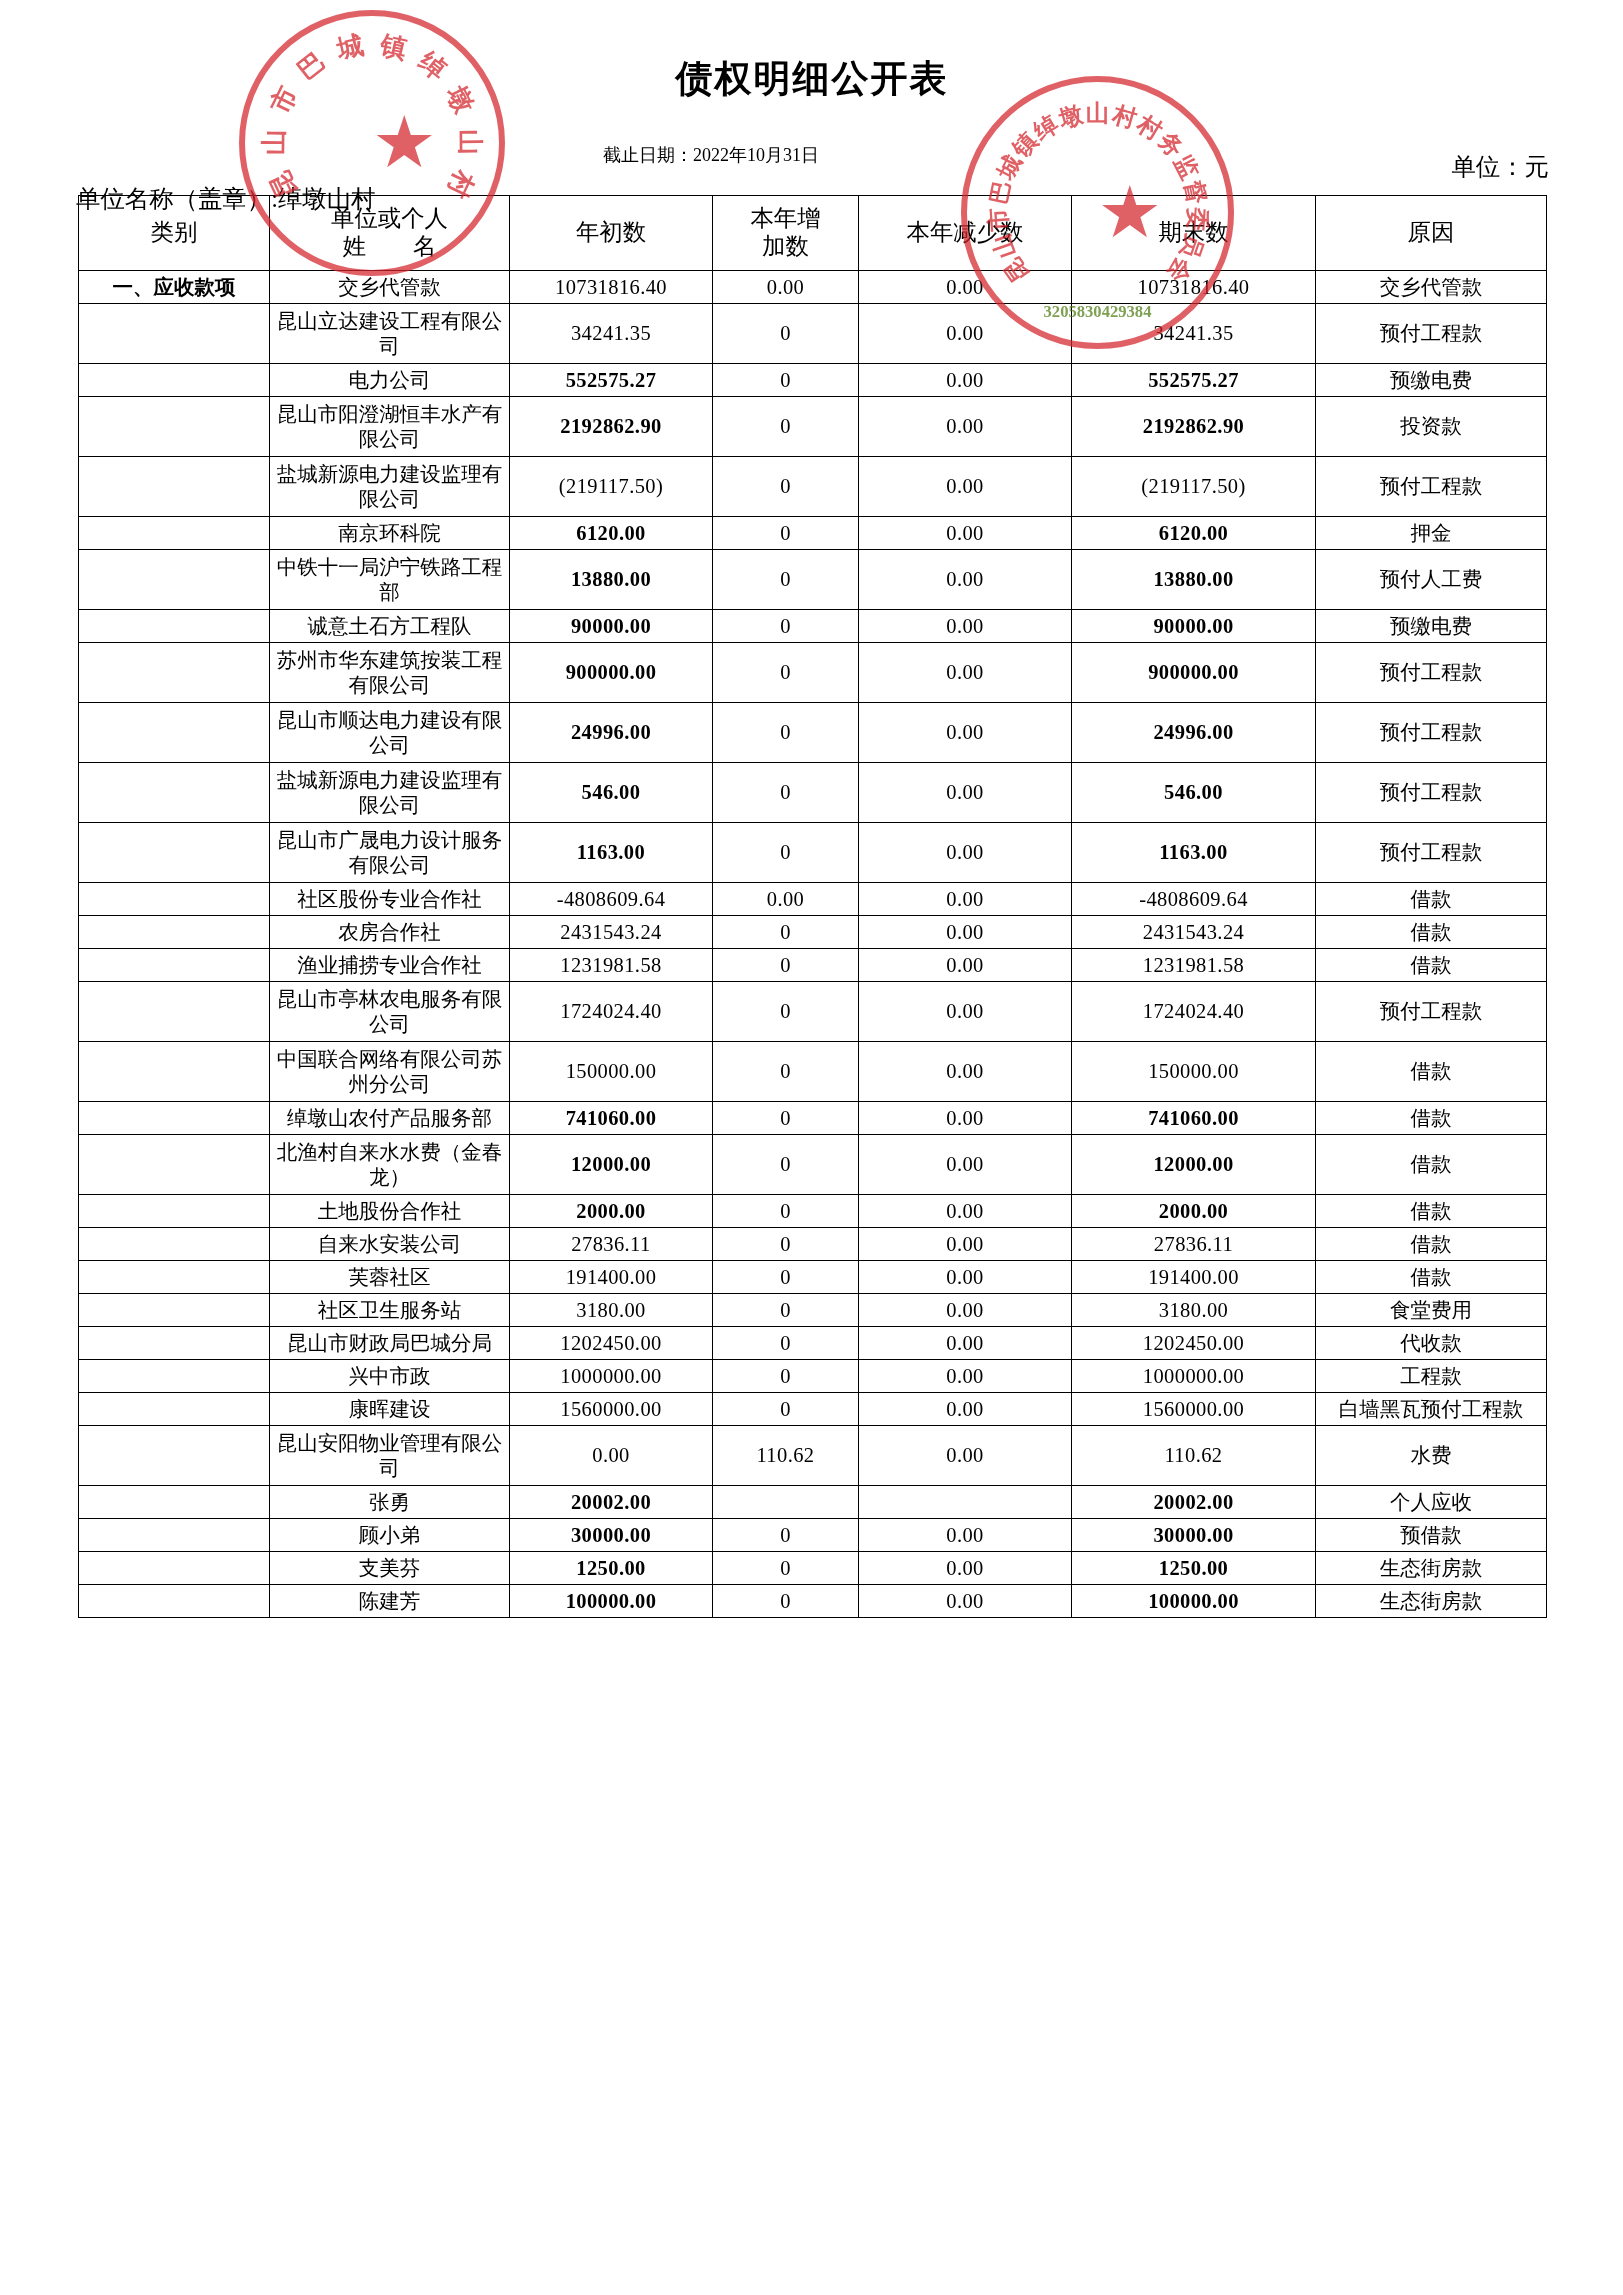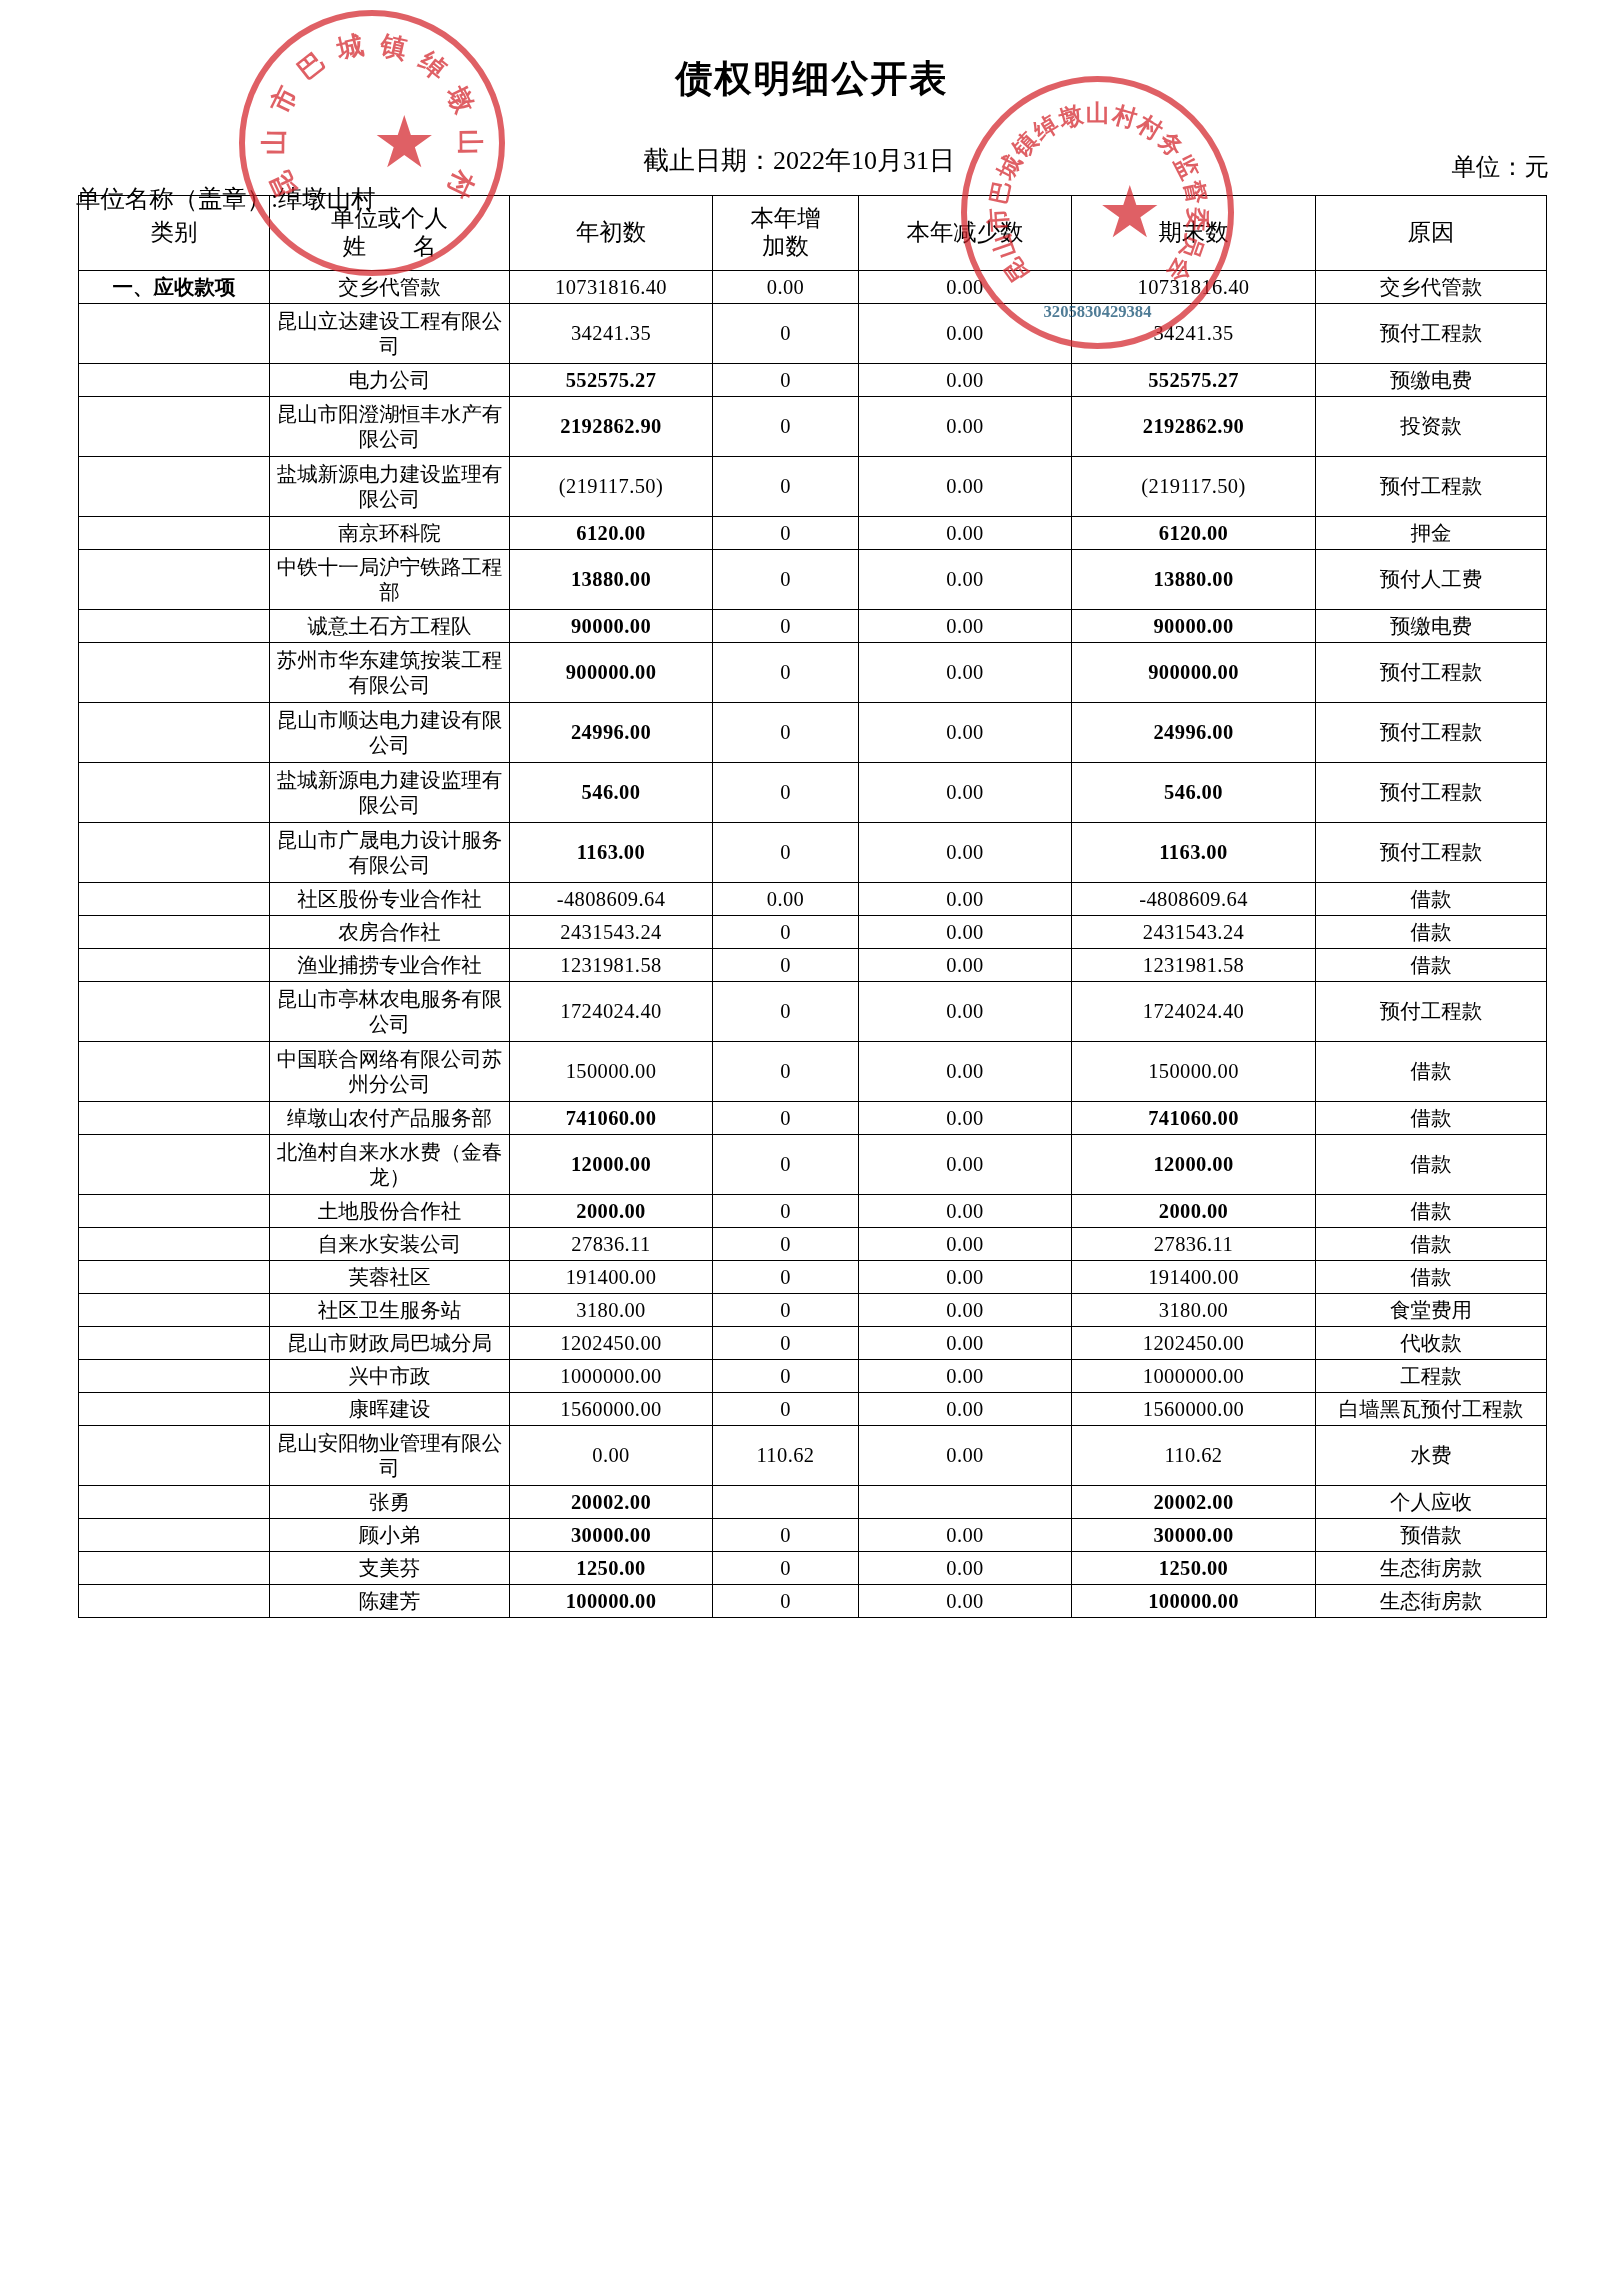--- a/index.html
+++ b/index.html
@@ -47,22 +47,21 @@
     left: 0;
     top: 0;
     white-space: nowrap;
     margin-top: 32px;
   }
   .hdr-center {
     position: absolute;
     left: 527px;
     top: -7.8px;
     white-space: nowrap;
-    font-size: 26px;
-    margin-left: 40px;
+    font-size: 18px;
   }
   .hdr-right {
     position: absolute;
     right: 0;
     top: 0;
     white-space: nowrap;
   }
 
   
   table.main {
@@ -162,21 +161,21 @@
     color: #d4232a;
     font-size: 72px;
     line-height: 0;
     transform: translate(-50%, 0);
   }
   .stamp-code {
     position: absolute;
     left: 50%;
     bottom: 21.5px;
     transform: translateX(-50%);
-    color: #0c4a6e;
+    color: #4d7c0f;
     font-size: 16.6px;
     font-weight: bold;
     white-space: nowrap;
   }
 </style>
 </head>
 <body>
 
 <div class="page">
 

